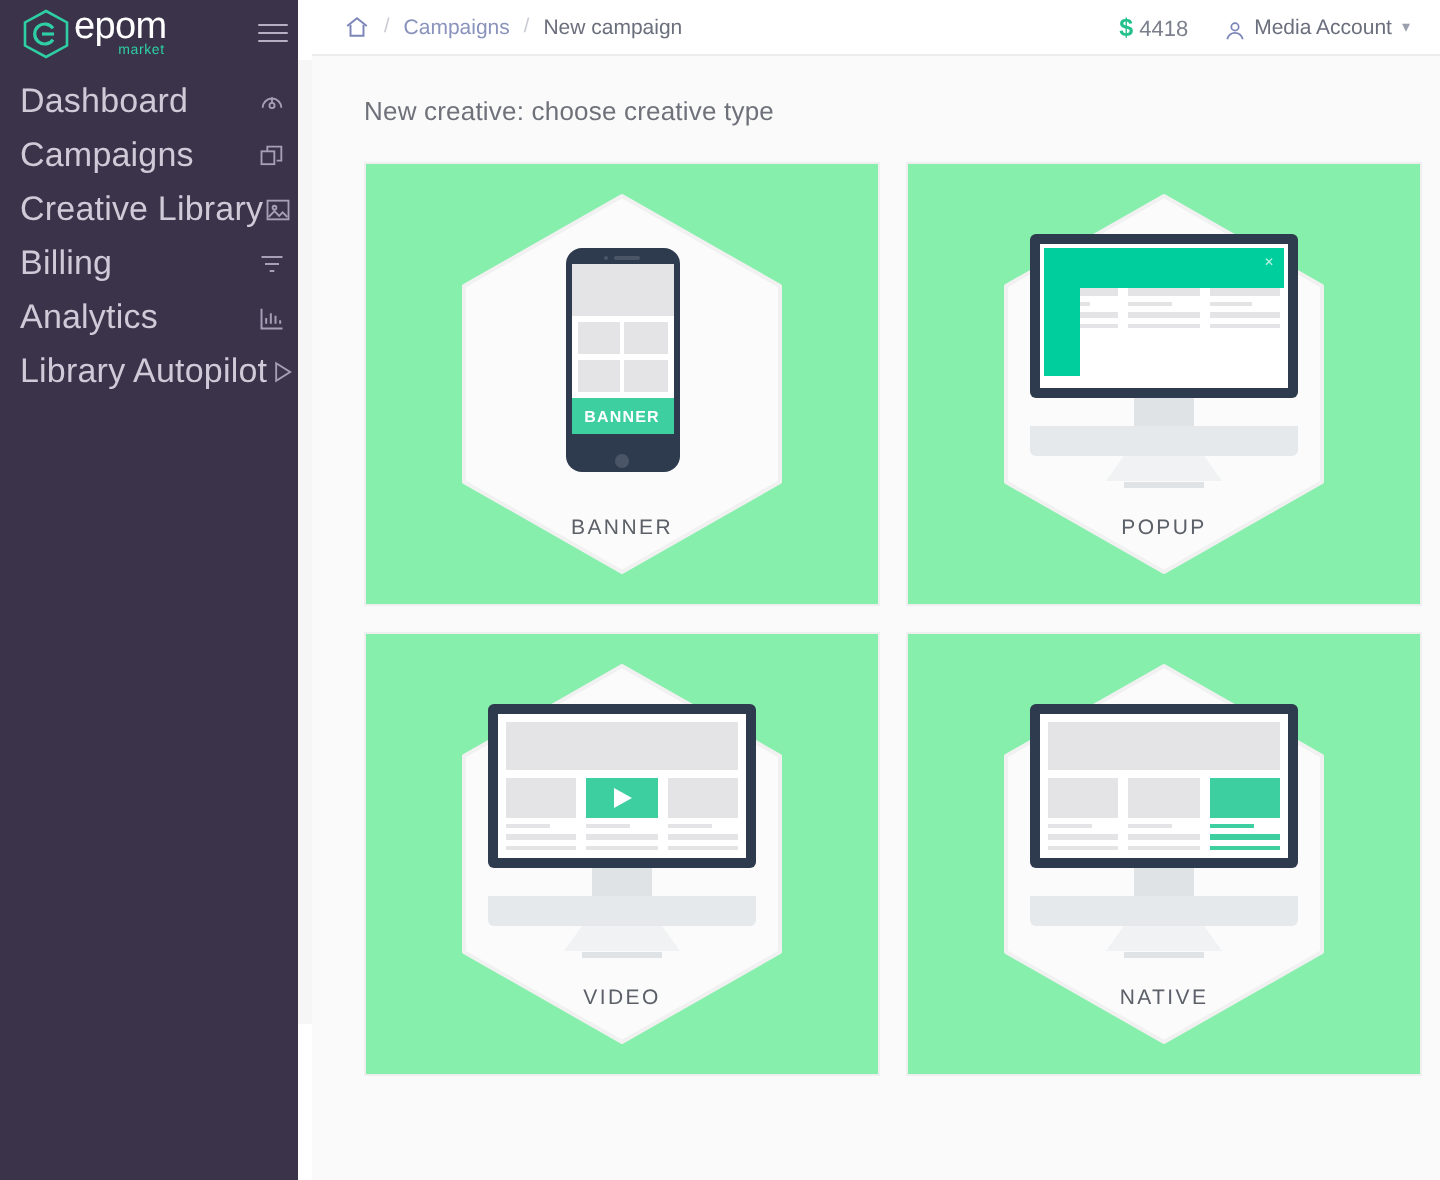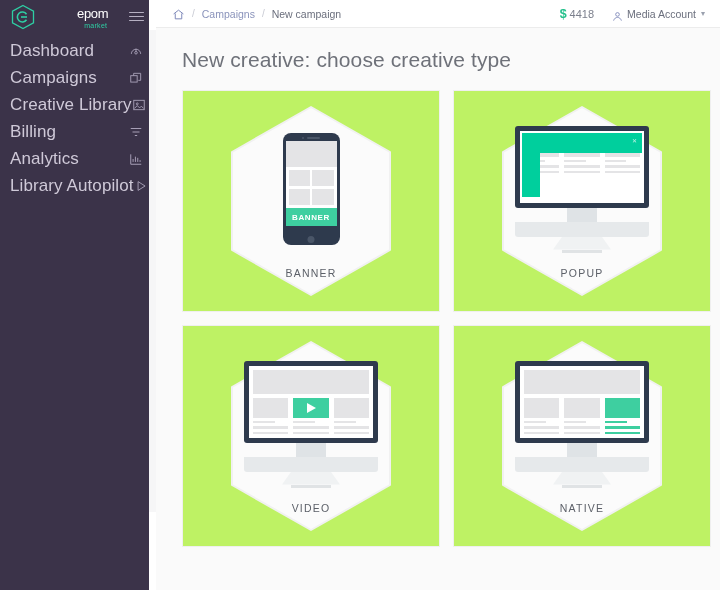--- a/index.html
+++ b/index.html
@@ -21,22 +21,22 @@
   }
   .logo-row {
     height: 33px;
     display: flex; align-items: center; justify-content: space-between;
     padding: 0 12px 0 10px;
   }
   .logo { display: flex; align-items: flex-end; height: 26px; }
   .logo-mark { width: 26px; height: 26px; position: relative; flex: 0 0 26px; }
   .logo-text-wrap { position: relative; margin-left: 1px; }
   .logo-text {
-    color: #ffffff; font-size: 13px; letter-spacing: -0.3px;
-    line-height: 19px; font-weight: 400; margin-left: 40px;
+    color: #ffffff; font-size: 19px; letter-spacing: -0.3px;
+    line-height: 19px; font-weight: 400;
   }
   .logo-sub {
     color: #2ecfa4; font-size: 7px; letter-spacing: 0.3px;
     text-align: right; line-height: 8px; margin-top: -1px; padding-right: 1px;
   }
   .hamburger { width: 15px; cursor: pointer; }
   .hamburger span {
     display: block; height: 1.6px; background: #b6b0c2;
     margin: 2.6px 0; border-radius: 1px;
   }
@@ -87,31 +87,31 @@
   .balance { display: flex; align-items: baseline; gap: 3px; cursor: pointer; }
   .balance-sym { color: #23c08b; font-size: 12.5px; font-weight: 700; }
   .balance-val { color: #7b7f8c; font-size: 11px; }
   .account { display: flex; align-items: center; gap: 4px; cursor: pointer; }
   .user-icon { width: 11px; height: 11px; color: #7b86b8; display: block; }
   .account-name { color: #6b6f7d; font-size: 10.5px; }
   .caret { color: #9aa0ae; font-size: 8px; margin-left: 1px; }
 
   .content { flex: 1; padding: 20px 24px 0 26px; overflow: hidden; }
   .page-title {
-    color: #6e7179; font-size: 21px; font-weight: 400;
+    color: #6e7179; font-size: 13px; font-weight: 400;
     margin-bottom: 18px; letter-spacing: .1px;
   }
 
   .grid {
     display: grid;
     grid-template-columns: 258px 258px;
     gap: 13px;
   }
   .card {
-    background: #bef264; border: 1px solid #efefef;
+    background: #86efac; border: 1px solid #efefef;
     height: 222px; position: relative; cursor: pointer;
     display: flex; flex-direction: column;
     align-items: center; justify-content: center;
   }
   .hex {
     position: absolute; left: 50%; top: 50%;
     width: 170px; height: 196px; transform: translate(-50%, -50%);
     pointer-events: none;
   }
   .hex svg { display: block; width: 170px; height: 196px; }

